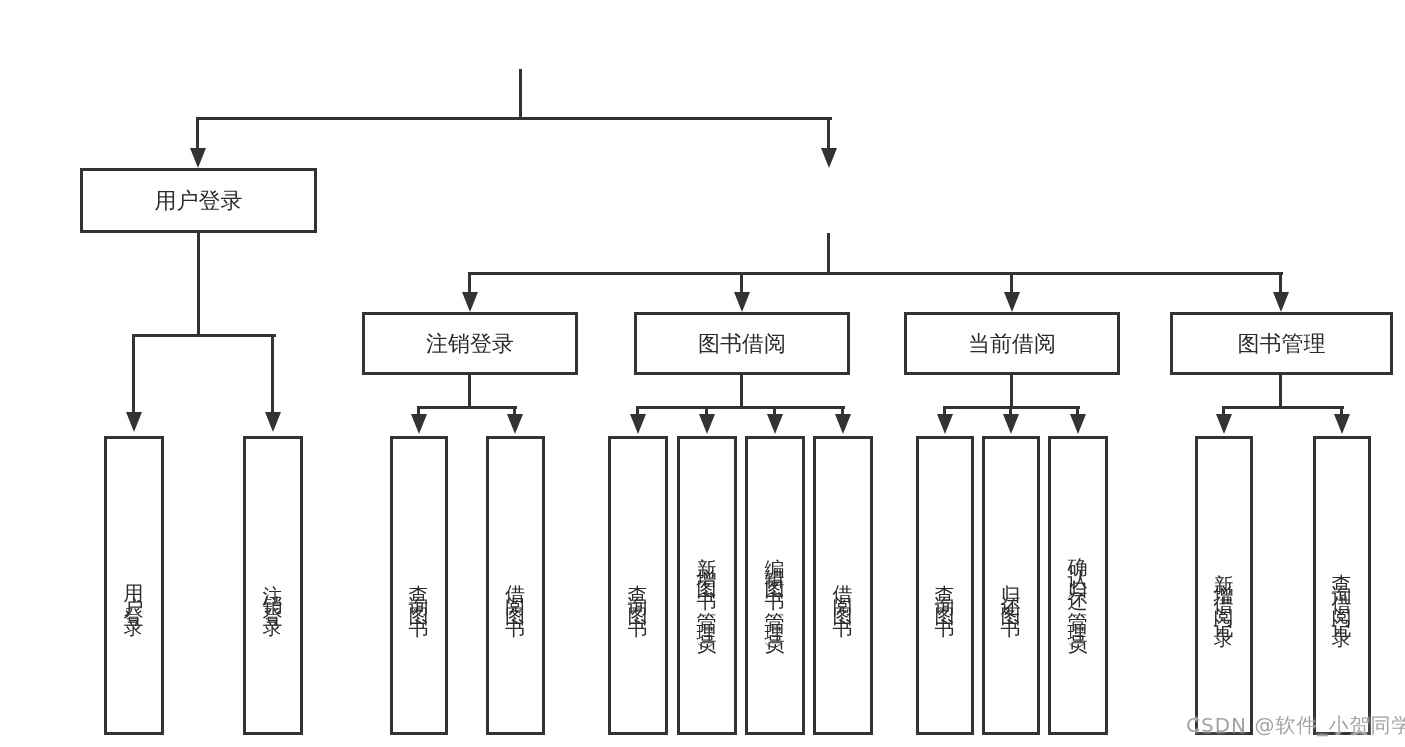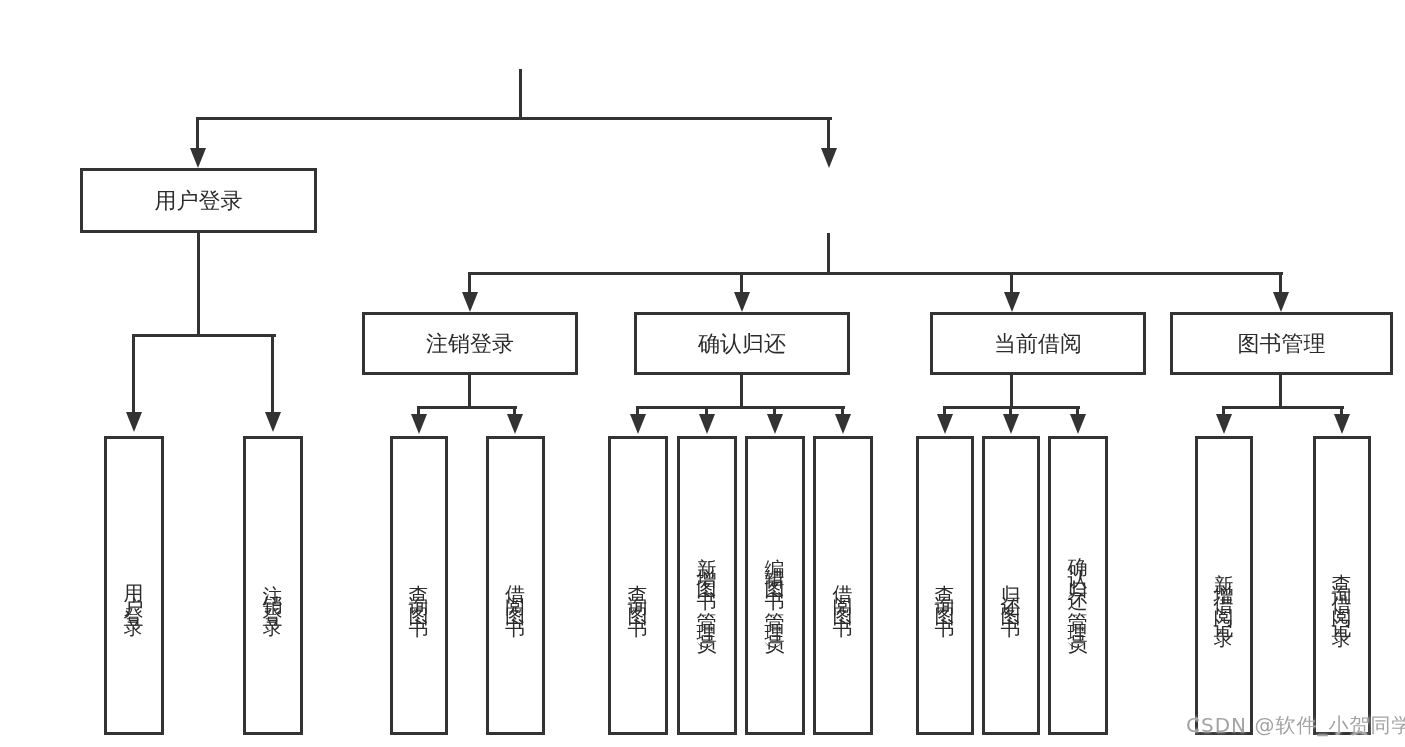--- a/index.html
+++ b/index.html
@@ -91,23 +91,23 @@
   <div class="ah" style="left:734px;top:292px;"></div>
   <div class="vl" style="left:1010px;top:272px;height:20px;"></div>
   <div class="ah" style="left:1004px;top:292px;"></div>
   <div class="vl" style="left:1279px;top:272px;height:20px;"></div>
   <div class="ah" style="left:1273px;top:292px;"></div>
 
   <div class="node" style="left:362px;top:312px;width:216px;height:63px;">
     <span>注销登录</span>
   </div>
   <div class="node" style="left:634px;top:312px;width:216px;height:63px;">
-    <span>确认归还</span>
+    <span>图书借阅</span>
   </div>
-  <div class="node" style="left:904px;top:312px;width:216px;height:63px;margin-left:26px;">
+  <div class="node" style="left:904px;top:312px;width:216px;height:63px;">
     <span>当前借阅</span>
   </div>
   <div class="node" style="left:1170px;top:312px;width:223px;height:63px;">
     <span>图书管理</span>
   </div>
 
   <div class="vl" style="left:468px;top:375px;height:31px;"></div>
   <div class="hl" style="left:417px;top:406px;width:100px;"></div>
   <div class="vl" style="left:417px;top:406px;height:10px;"></div>
   <div class="ah" style="left:411px;top:414px;"></div>

